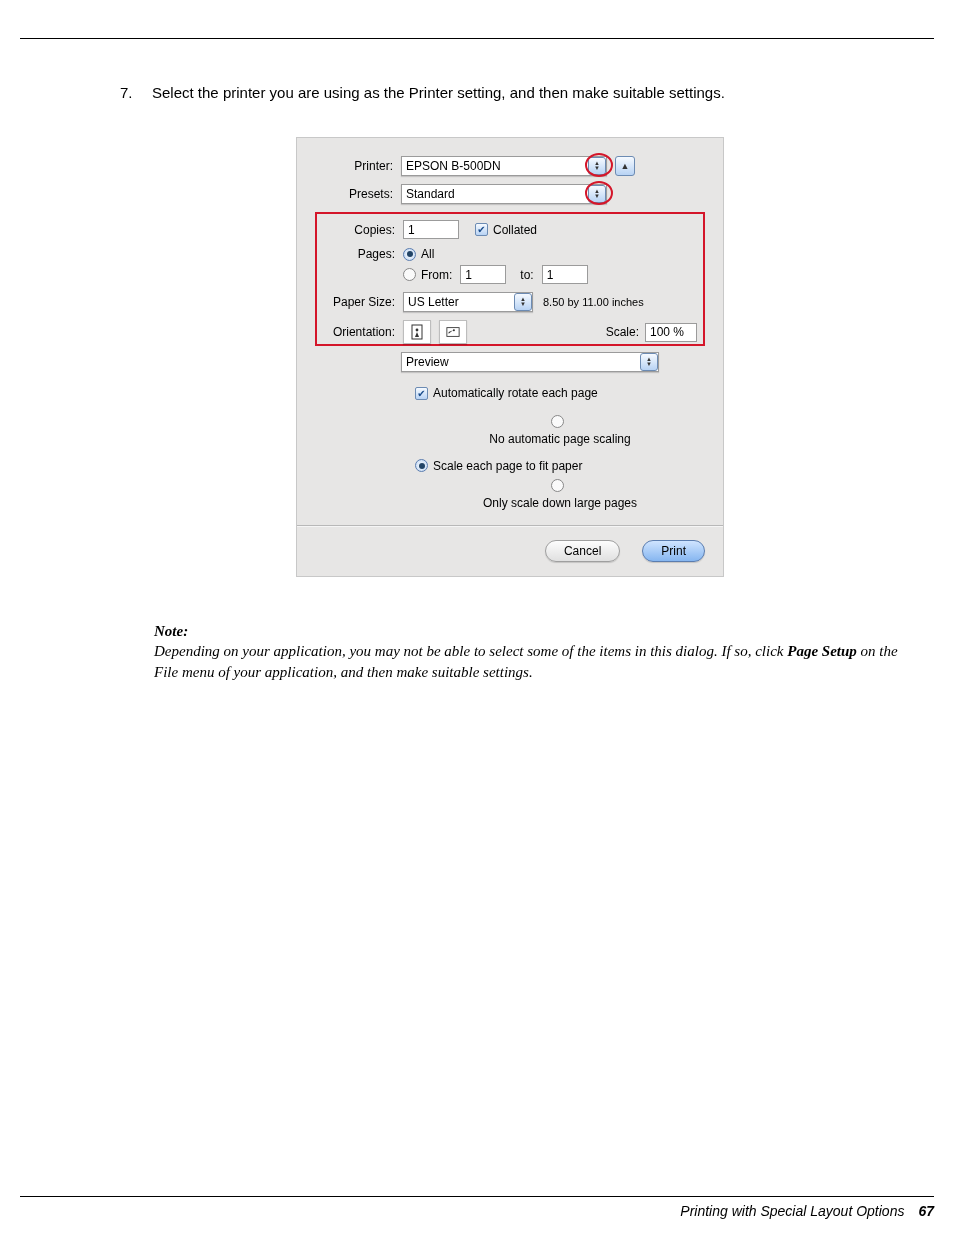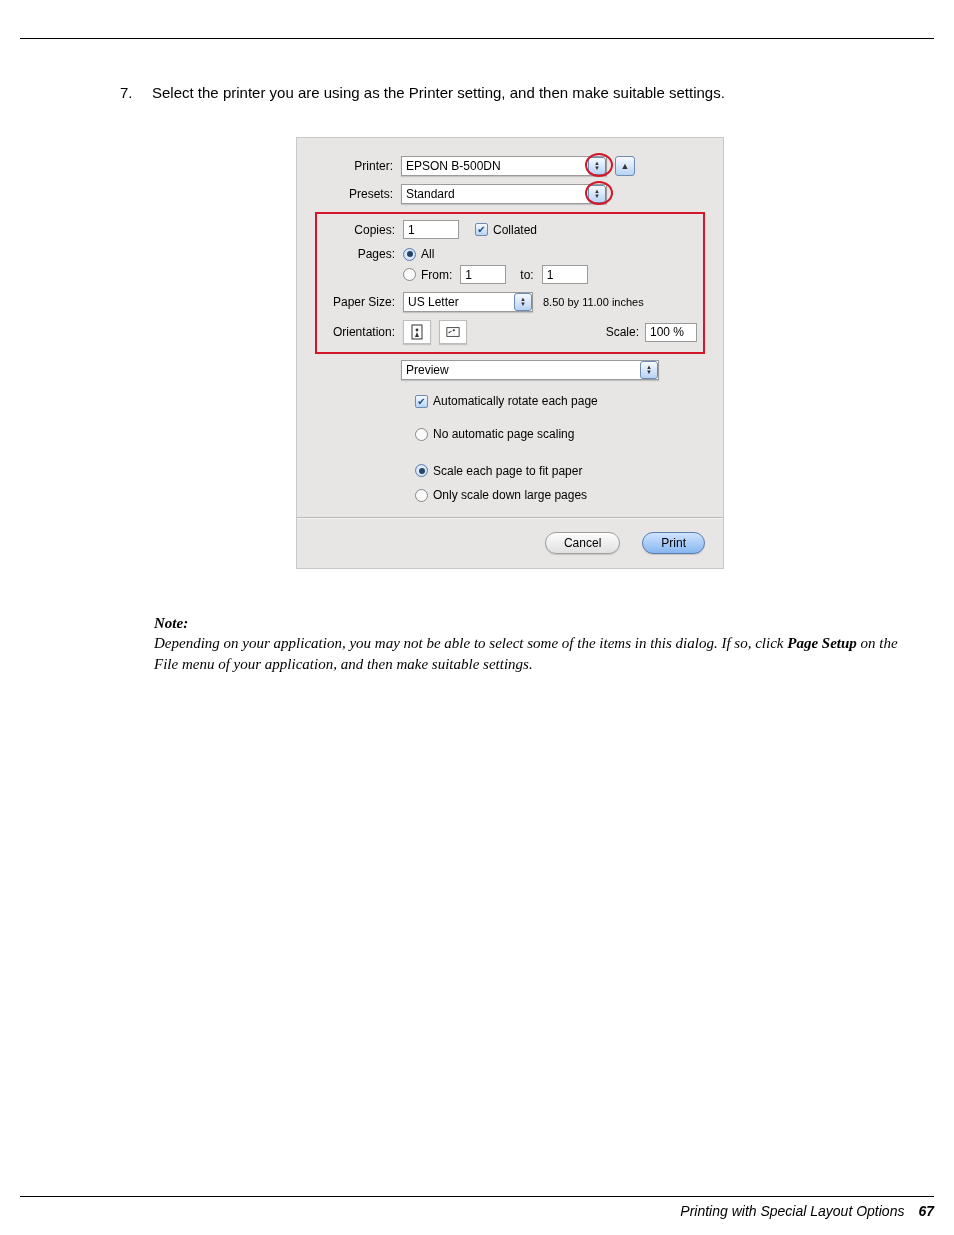--- a/index.html
+++ b/index.html
@@ -68,21 +68,21 @@
   .pdf-btn {
     width: 20px; height: 20px;
     background: linear-gradient(#f6faff,#b8d3f4);
     border: 1px solid #6c8bb3;
     border-radius: 3px;
     display: flex; align-items: center; justify-content: center;
     font-size: 9px; color: #333; margin-left: 8px;
   }
   .red-box {
     border: 2px solid #d4162a;
-    padding: 6px 6px 8px 6px;
+    padding: 6px 6px 0 6px;
     margin: 4px 0 6px 0;
   }
   .input-white {
     background: #fff;
     border: 1px solid #9b9b9b;
     height: 19px;
     padding: 0 4px;
     display: inline-flex;
     align-items: center;
   }
@@ -240,29 +240,29 @@
         <span>Preview</span>
         <span class="spinner">▲<br>▼</span>
       </div>
     </div>
 
     <div style="padding-left:100px; margin-top:10px; line-height:1.9;">
       <div class="row" style="margin-bottom:10px;">
         <span class="check">✔</span>
         <span>Automatically rotate each page</span>
       </div>
-      <div class="row" style="margin-bottom:14px;">
+      <div class="row" style="margin-bottom:4px;flex-direction:column;">
         <span class="radio"></span>
         <span>No automatic page scaling</span>
       </div>
       <div class="row" style="margin-bottom:2px;">
         <span class="radio selected"></span>
         <span>Scale each page to fit paper</span>
       </div>
-      <div class="row" style="margin-bottom:2px;">
+      <div class="row" style="margin-bottom:2px;flex-direction:column;">
         <span class="radio"></span>
         <span>Only scale down large pages</span>
       </div>
     </div>
 
     <div class="hr"></div>
 
     <div class="btns">
       <div class="mac-btn">
         <span>Cancel</span>

